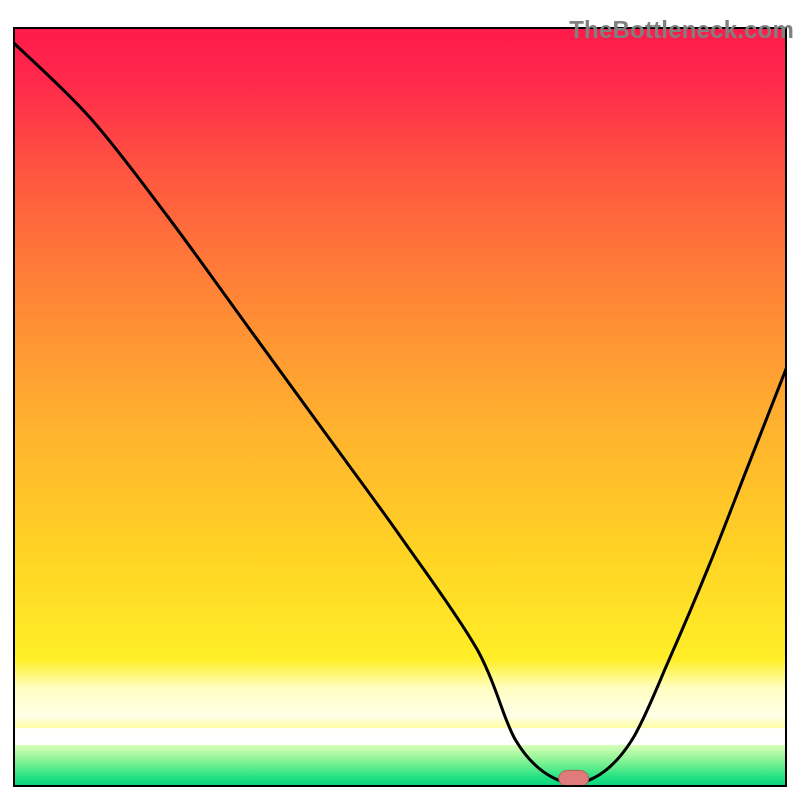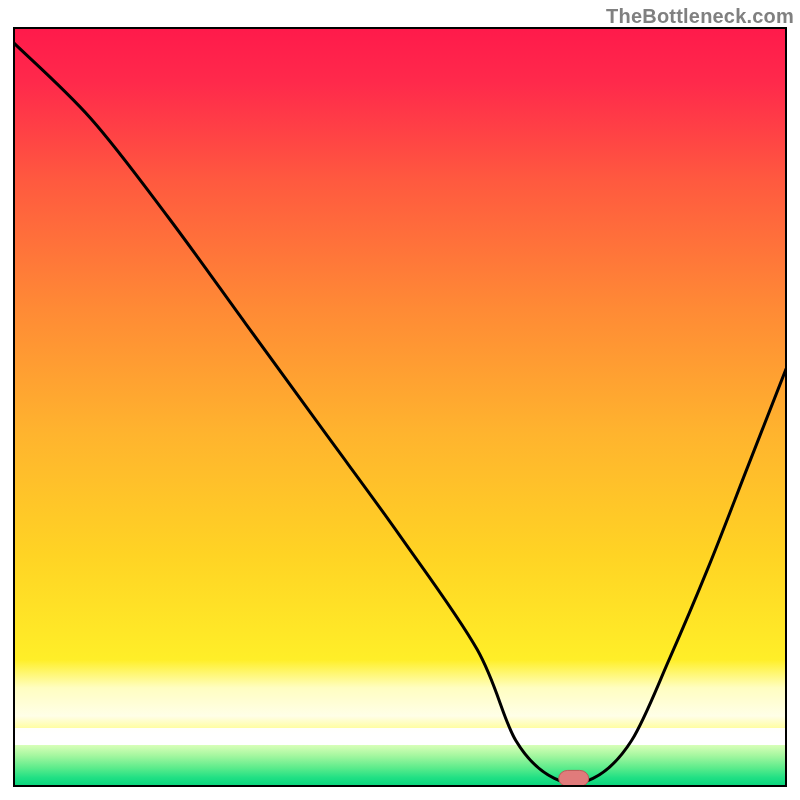--- a/index.html
+++ b/index.html
@@ -10,24 +10,24 @@
     overflow: hidden;
     background: #fff;
   }
   .stage {
     position: relative;
     width: 800px;
     height: 800px;
   }
   .watermark {
     position: absolute;
-    top: 5px;
+    top: 16px;
     right: 6px;
     font-family: Arial, Helvetica, sans-serif;
-    font-size: 20px;
+    font-size: 24px;
     font-weight: bold;
     color: #808080;
     letter-spacing: 0.2px;
     z-index: 5;
   }
   svg.chart {
     position: absolute;
     left: 0;
     top: 0;
     width: 800px;

